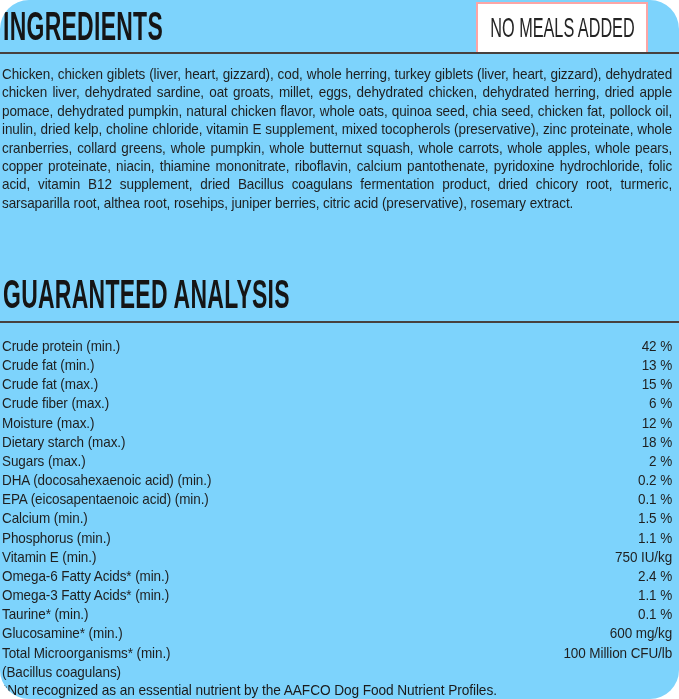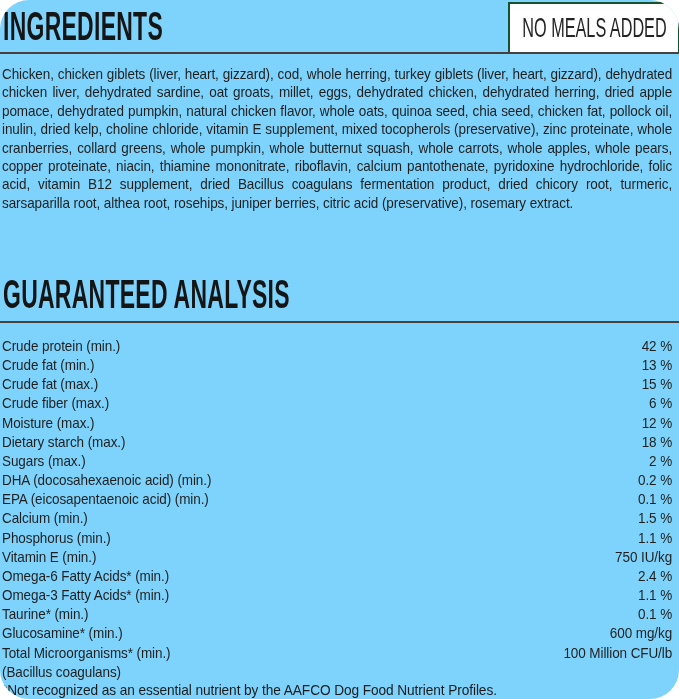--- a/index.html
+++ b/index.html
@@ -35,25 +35,25 @@
     left: 0;
     width: 679px;
     height: 2px;
     background: #47413e;
   }
   .rule-1 { top: 52px; }
   .rule-2 { top: 321px; }
 
   .badge-box {
     position: absolute;
-    left: 508px;
+    left: 476px;
     top: 2px;
     width: 168px;
     height: 48px;
-    border: 2px solid #14532d;
+    border: 2px solid #fca5a5;
     background: #ffffff;
     display: flex;
     align-items: center;
     justify-content: center;
   }
   .badge-text {
     font-size: 28px;
     font-weight: 400;
     color: #242424;
     white-space: nowrap;

